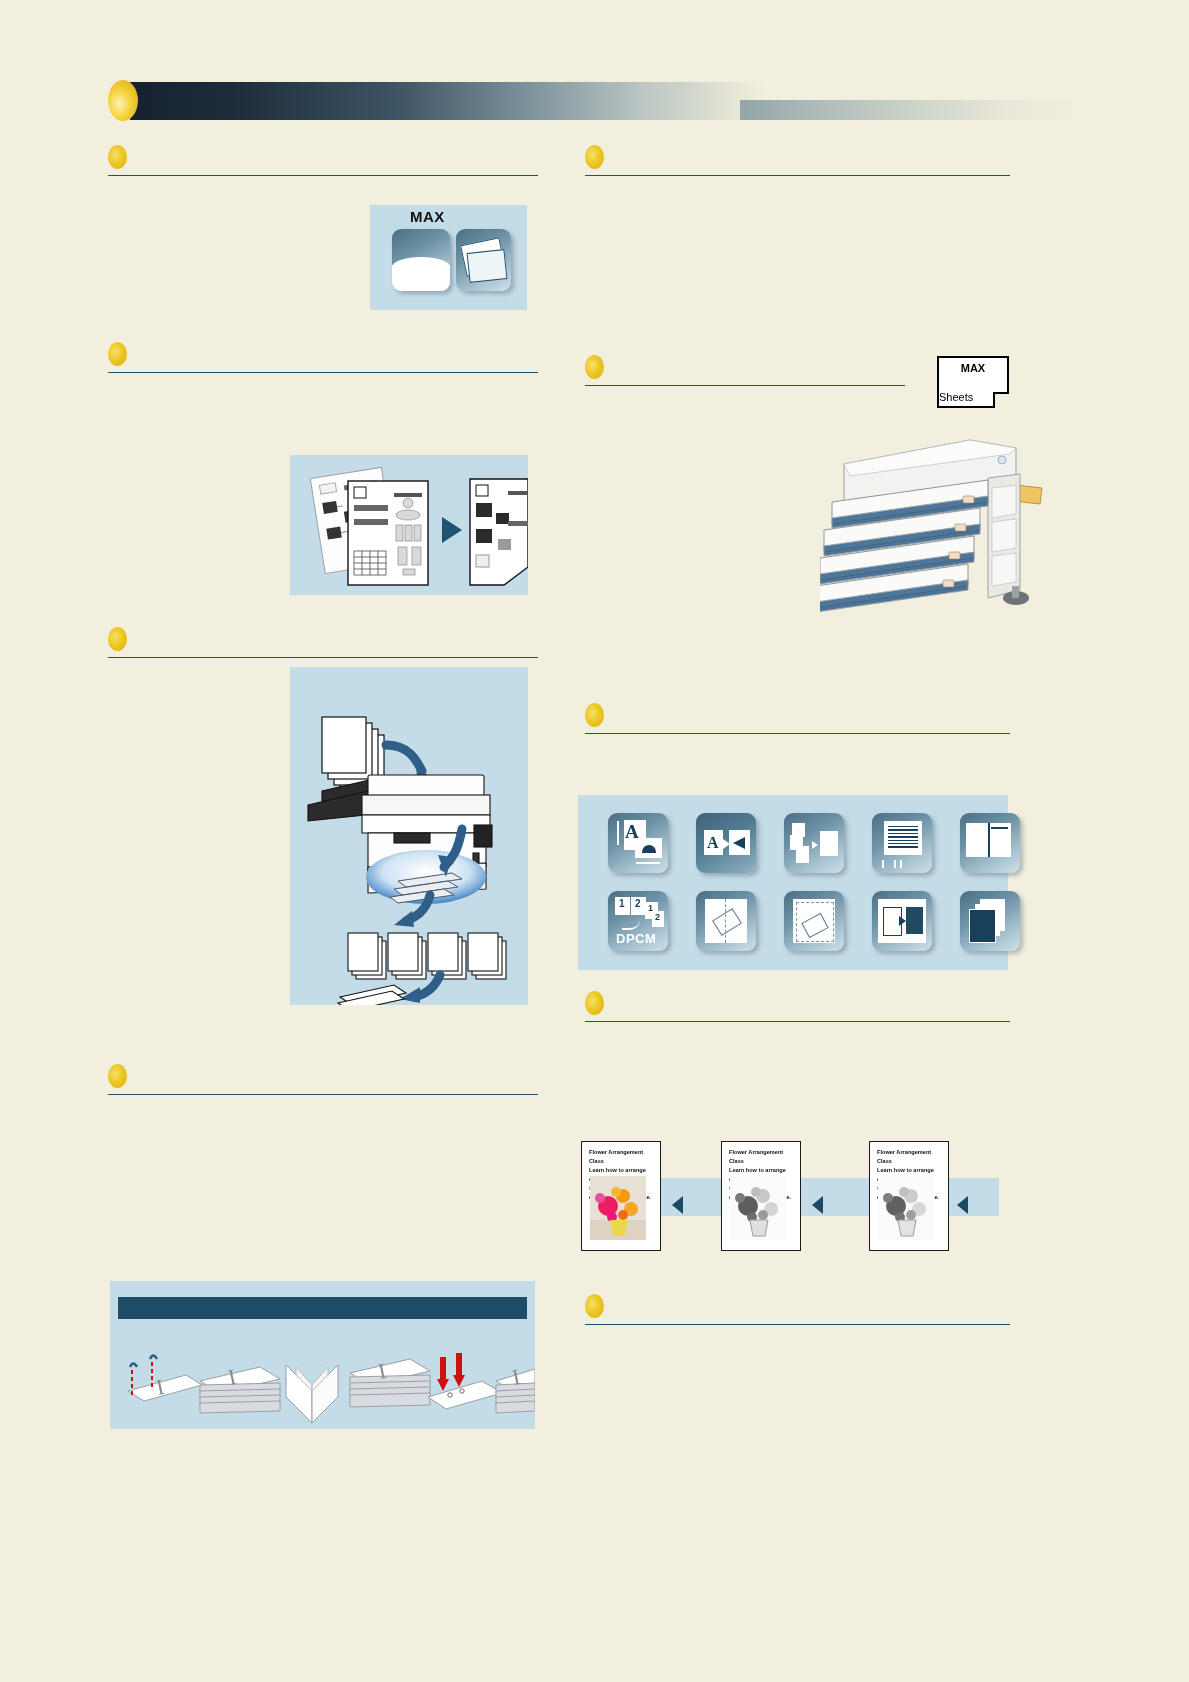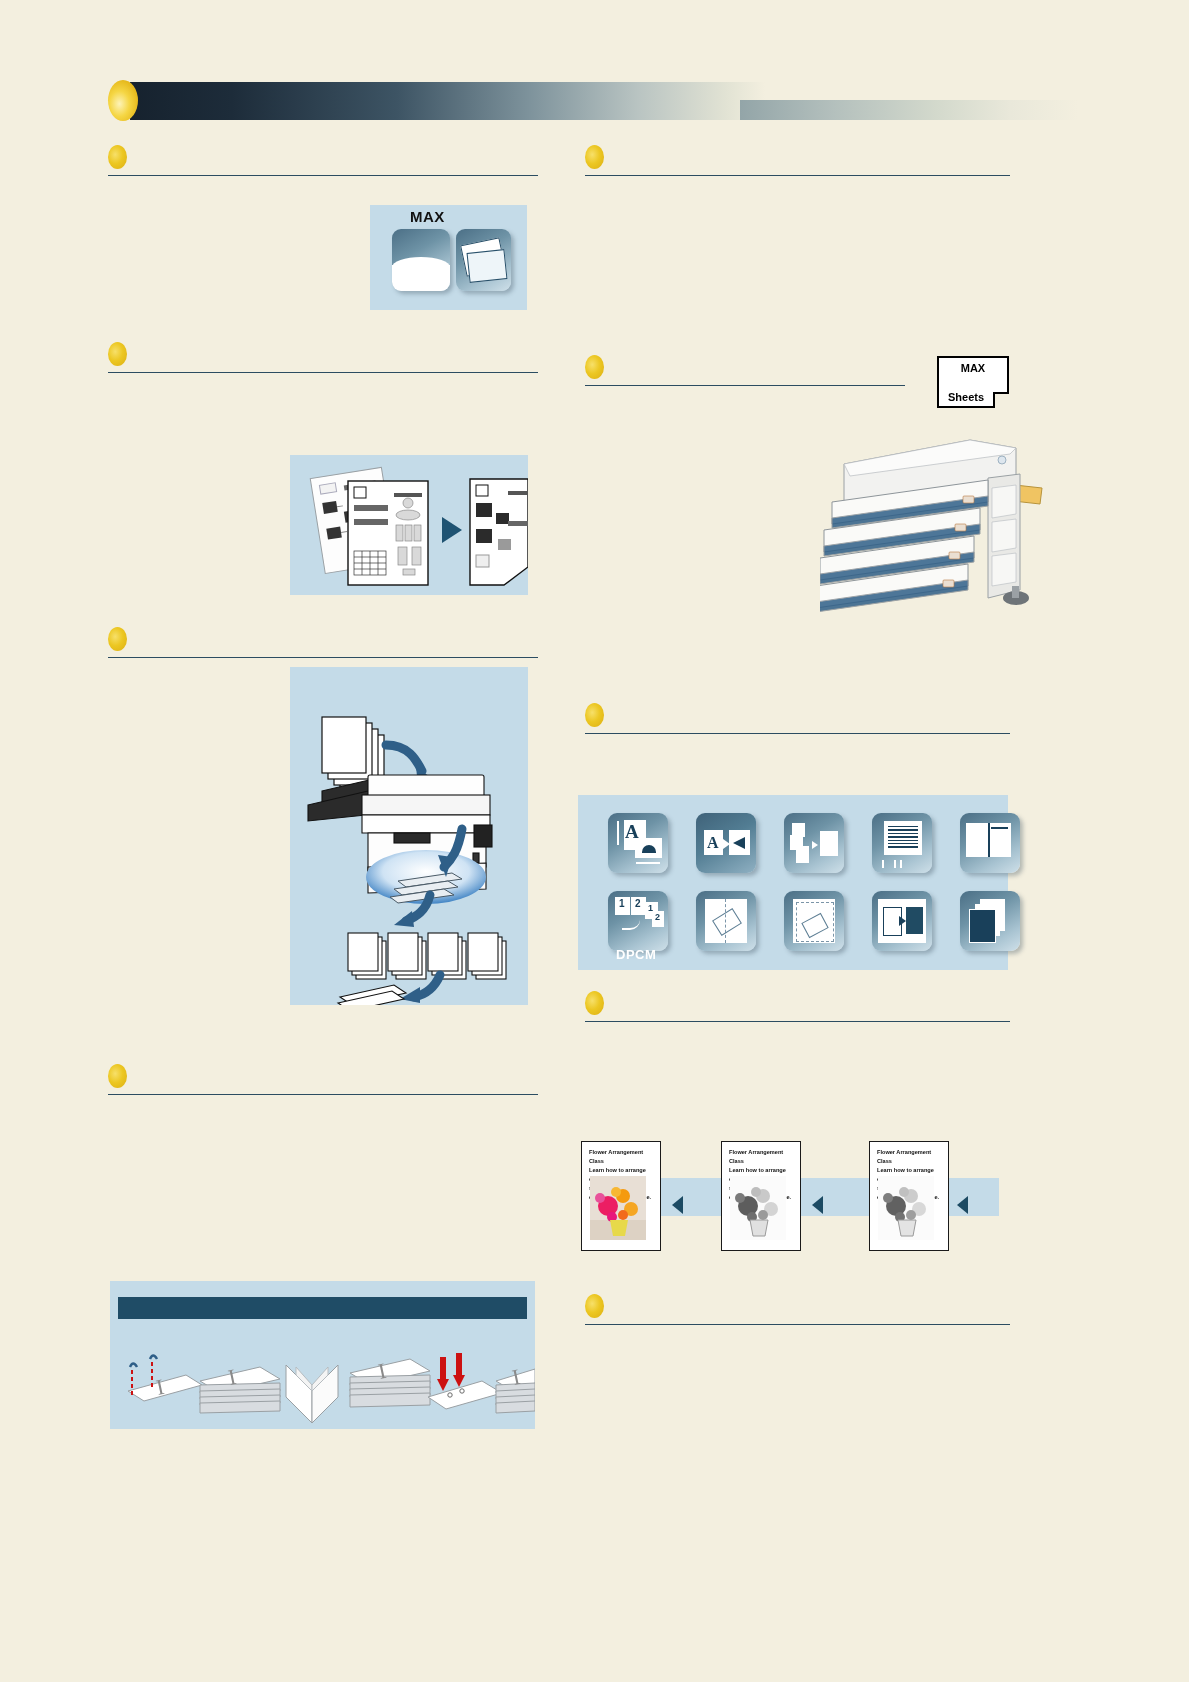--- a/index.html
+++ b/index.html
@@ -54,21 +54,21 @@
   }
   .wshape{position:absolute;background:#fff;}
   .nshape{position:absolute;background:#204b63;}
 
   
   .sheet-note{
     position:absolute;left:937px;top:356px;width:68px;height:48px;
     background:#fff;border:2px solid #000;
   }
   .sheet-note .t{position:absolute;left:0;right:0;top:4px;text-align:center;font-size:11px;font-weight:bold;color:#000;}
-  .sheet-note .b{position:absolute;left:0;right:14px;bottom:3px;text-align:center;font-size:11px;font-weight:bold;color:#000;}
+  .sheet-note .b{position:absolute;left:0;right:14px;bottom:3px;font-size:11px;font-weight:normal;color:#000;}
   .sheet-note .fold{
     position:absolute;right:-2px;bottom:-2px;width:14px;height:14px;
     background:#f3efdf;border-left:2px solid #000;border-top:2px solid #000;
   }
 
   
   .copier{position:absolute;left:820px;top:418px;width:225px;height:200px;}
 
   
   .fcard{position:absolute;background:#fff;border:1px solid #1a1a1a;box-sizing:border-box;padding:6px 5px 5px 7px;}
@@ -358,21 +358,21 @@
     <div class="ricon" style="left:30px;top:96px;width:60px;height:60px;">
       <div class="wshape" style="left:7px;top:6px;width:15px;height:18px;"></div>
       <div style="position:absolute;left:11px;top:7px;font:bold 10px 'Liberation Sans',sans-serif;color:#19405a;">1</div>
       <div class="wshape" style="left:23px;top:6px;width:15px;height:18px;"></div>
       <div style="position:absolute;left:27px;top:7px;font:bold 10px 'Liberation Sans',sans-serif;color:#19405a;">2</div>
       <div class="wshape" style="left:37px;top:11px;width:13px;height:17px;"></div>
       <div style="position:absolute;left:40px;top:12px;font:bold 9px 'Liberation Sans',sans-serif;color:#19405a;">1</div>
       <div class="wshape" style="left:44px;top:20px;width:12px;height:16px;"></div>
       <div style="position:absolute;left:47px;top:21px;font:bold 9px 'Liberation Sans',sans-serif;color:#19405a;">2</div>
       <div style="position:absolute;left:14px;top:28px;width:18px;height:9px;border-bottom:2.5px solid #fff;border-radius:0 0 10px 0;"></div>
-      <div style="position:absolute;left:8px;top:56px;font:bold 13px 'Liberation Sans',sans-serif;color:#fff;letter-spacing:.5px;">DPCM</div>
+      <div style="position:absolute;left:8px;top:40px;font:bold 13px 'Liberation Sans',sans-serif;color:#fff;letter-spacing:.5px;">DPCM</div>
     </div>
 
     <div class="ricon" style="left:118px;top:96px;width:60px;height:60px;">
       <div class="wshape" style="left:9px;top:8px;width:42px;height:44px;"></div>
       <div style="position:absolute;left:29px;top:8px;width:0;border-left:1.5px dashed #7b95a8;height:44px;"></div>
       <div style="position:absolute;left:19px;top:22px;width:22px;height:16px;border:1.5px solid #5d7e94;transform:rotate(-32deg);"></div>
     </div>
 
     <div class="ricon" style="left:206px;top:96px;width:60px;height:60px;">
       <div class="wshape" style="left:9px;top:8px;width:42px;height:44px;"></div>

